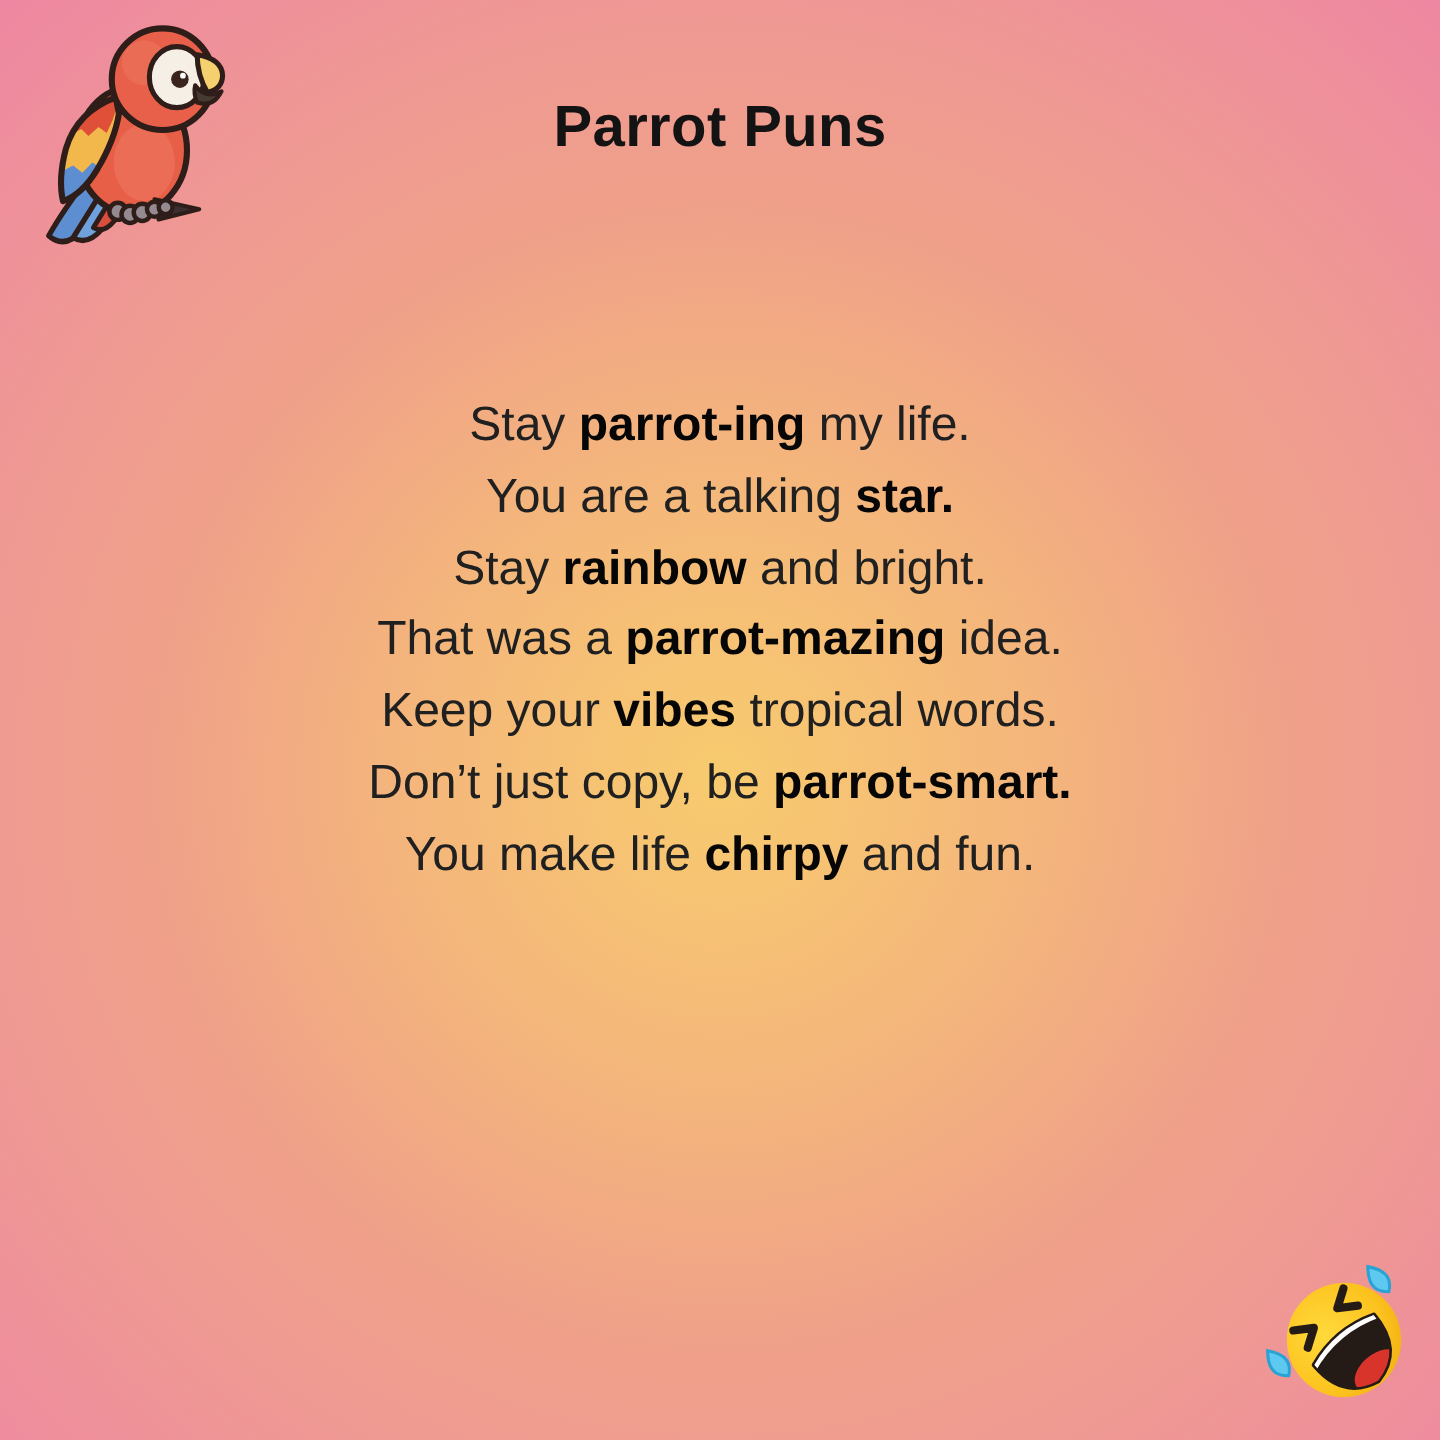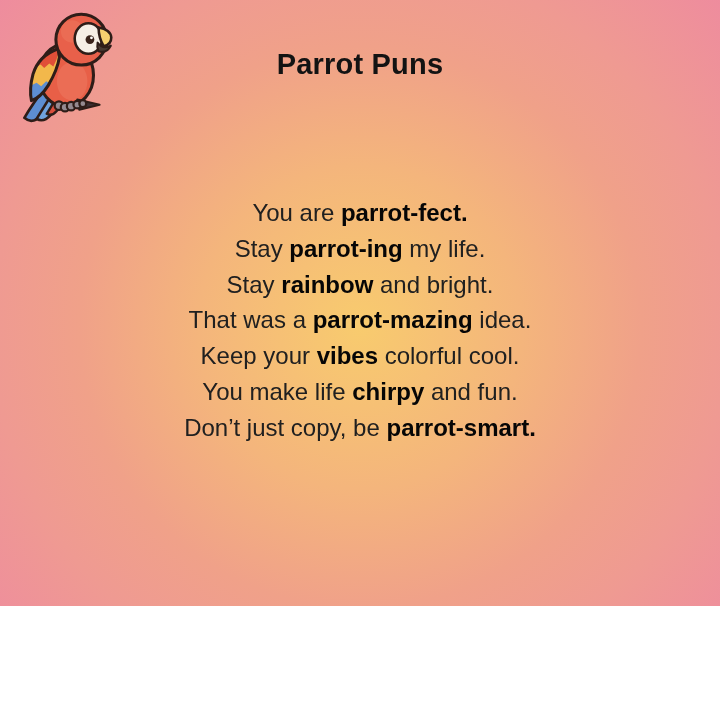--- a/index.html
+++ b/index.html
@@ -3,21 +3,21 @@
 <meta charset="utf-8">
 <style>
   html, body {
     margin: 0;
     padding: 0;
     font-family: "Liberation Sans", "DejaVu Sans", sans-serif;
   }
   .canvas {
     position: relative;
     width: 720px;
-    height: 606px;
+    height: 720px;
     overflow: hidden;
     background: radial-gradient(circle 540px at 50% 54%,
       #f8cb6e 0%,
       #f4b57c 30%,
       #f0a189 52%,
       #ef9a92 68%,
       #ee86a3 100%);
   }
   .parrot-wrap {
     position: absolute;
@@ -105,35 +105,35 @@
       <circle cx="78" cy="33.3" r="1.4" fill="#ffffff"></circle>
 
       <path d="M85 23 Q97 25 97.5 33 Q97.5 40 90 41.5 Q85 33 85 23 Z" fill="#f5d06f" stroke="#2e1d18" stroke-width="2.5" stroke-linejoin="round"></path>
       <path d="M84 38 Q89 45 97 41 Q93 49 85 46.5 Q83 42 84 38 Z" fill="#473a33" stroke="#2e1d18" stroke-width="2" stroke-linejoin="round"></path>
     </svg>
   </div>
 
   <h1 class="page-title">Parrot Puns</h1>
 
   <div class="puns" id="puns-list">
-    <div class="pun-line"><span class="pre">You are </span><span class="bold">parrot-fect.</span><span class="post"></span></div>
 
     <div class="pun-line"><span class="pre">Stay </span><span class="bold">parrot-ing</span><span class="post"> my life.</span></div>
 
 
+    <div class="pun-line"><span class="pre">You are a talking </span><span class="bold">star.</span><span class="post"></span></div>
 
     <div class="pun-line"><span class="pre">Stay </span><span class="bold">rainbow</span><span class="post"> and bright.</span></div>
 
     <div class="pun-line"><span class="pre">That was a </span><span class="bold">parrot-mazing</span><span class="post"> idea.</span></div>
 
-    <div class="pun-line"><span class="pre">Keep your </span><span class="bold">vibes</span><span class="post"> colorful cool.</span></div>
+    <div class="pun-line"><span class="pre">Keep your </span><span class="bold">vibes</span><span class="post"> tropical words.</span></div>
+
+    <div class="pun-line"><span class="pre">Don’t just copy, be </span><span class="bold">parrot-smart.</span><span class="post"></span></div>
 
     <div class="pun-line"><span class="pre">You make life </span><span class="bold">chirpy</span><span class="post"> and fun.</span></div>
-
-    <div class="pun-line"><span class="pre">Don’t just copy, be </span><span class="bold">parrot-smart.</span><span class="post"></span></div>
 
   </div>
 
   <div class="emoji-wrap">
     <svg viewBox="0 0 90 90" aria-hidden="true">
       <defs>
         <radialGradient id="eg" cx="40%" cy="35%" r="75%">
           <stop offset="0%" stop-color="#ffd93b"></stop>
           <stop offset="70%" stop-color="#fcc21e"></stop>
           <stop offset="100%" stop-color="#f0ae13"></stop>

